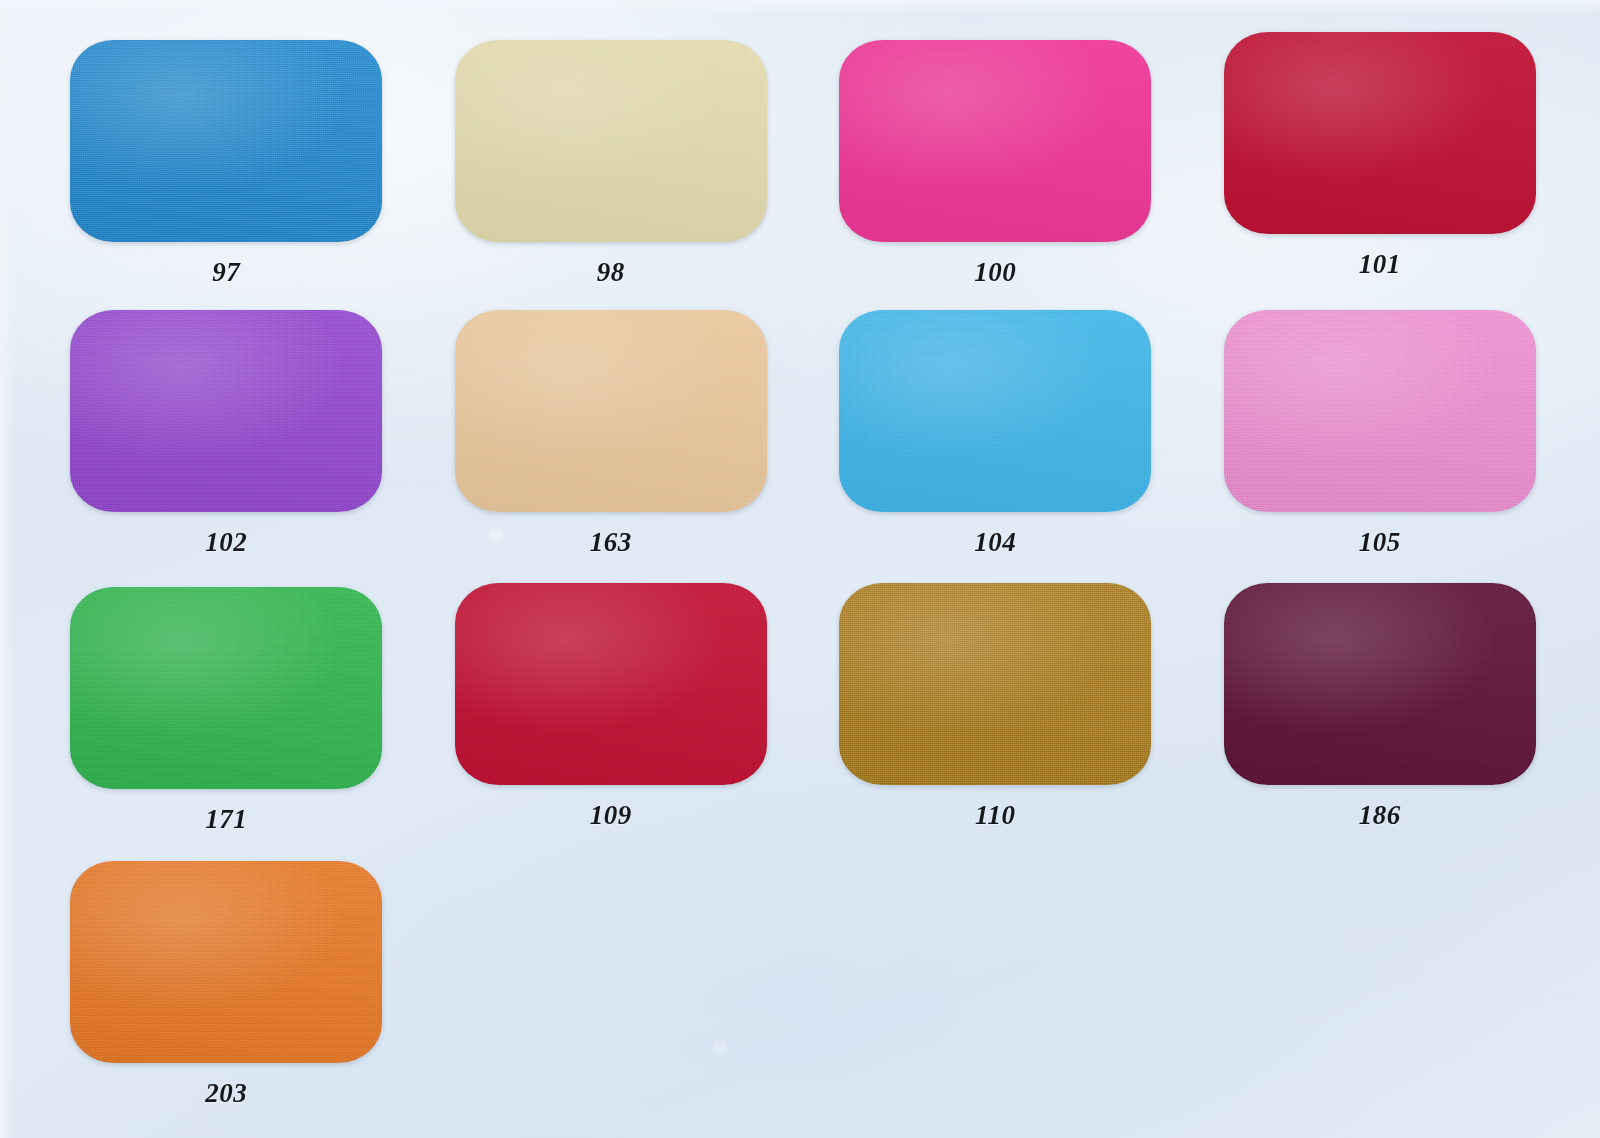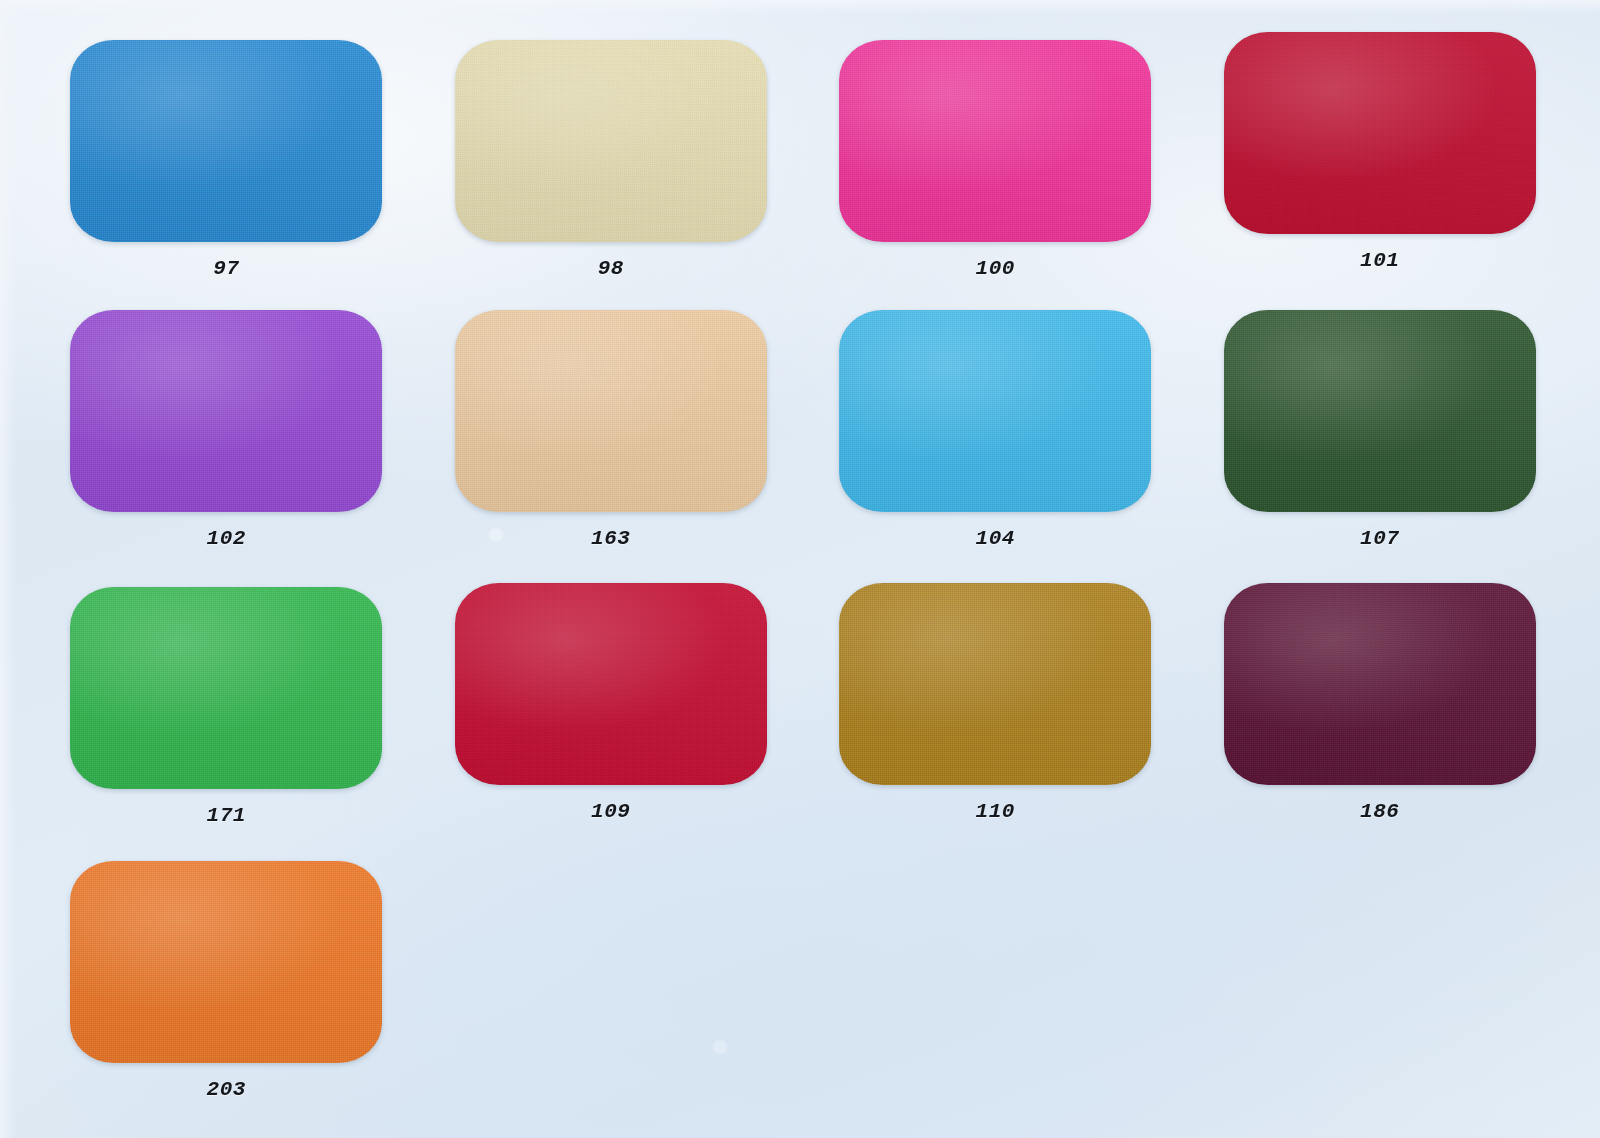--- a/index.html
+++ b/index.html
@@ -78,24 +78,24 @@
     opacity:.85;
   }
   
   .swatch::before{
     content:"";position:absolute;inset:0;z-index:2;
     background:radial-gradient(ellipse 85% 75% at 35% 28%, rgba(255,255,255,.16), rgba(255,255,255,0) 62%),
                linear-gradient(190deg, rgba(255,255,255,.07) 0%, rgba(0,0,0,.06) 100%);
   }
   .label{
     margin-top:15px;
-    font-family:Liberation Mono, monospace;
+    font-family:Liberation Serif, serif;
     font-style:italic;
     font-weight:700;
-    font-size:21px;
+    font-size:27px;
     color:#15181c;
     letter-spacing:.5px;
     text-shadow:0 1px 0 rgba(255,255,255,.55);
     user-select:none;
   }
   
   .r0 .swatch-wrap{margin-top:22px;}
   .r3 .swatch-wrap{margin-top:10px;}
 </style>
 </head>
@@ -146,23 +146,23 @@
     </div>
     <div class="cell r1">
       <div class="swatch-wrap">
         <div class="swatch" style="background-color: rgb(64, 180, 230);"></div>
       </div>
       <div class="label">104</div>
     </div>
 
     <div class="cell r2">
       <div class="swatch-wrap">
-        <div class="swatch" style="background-color: rgb(47, 85, 48);"></div>
+        <div class="swatch" style="background-color: rgb(239, 139, 208);"></div>
       </div>
-      <div class="label">107</div>
+      <div class="label">105</div>
     </div>
     <div class="cell r2">
       <div class="swatch-wrap">
         <div class="swatch" style="background-color: rgb(51, 178, 78);"></div>
       </div>
       <div class="label">171</div>
     </div>
 
     <div class="cell r3">
       <div class="swatch-wrap">

